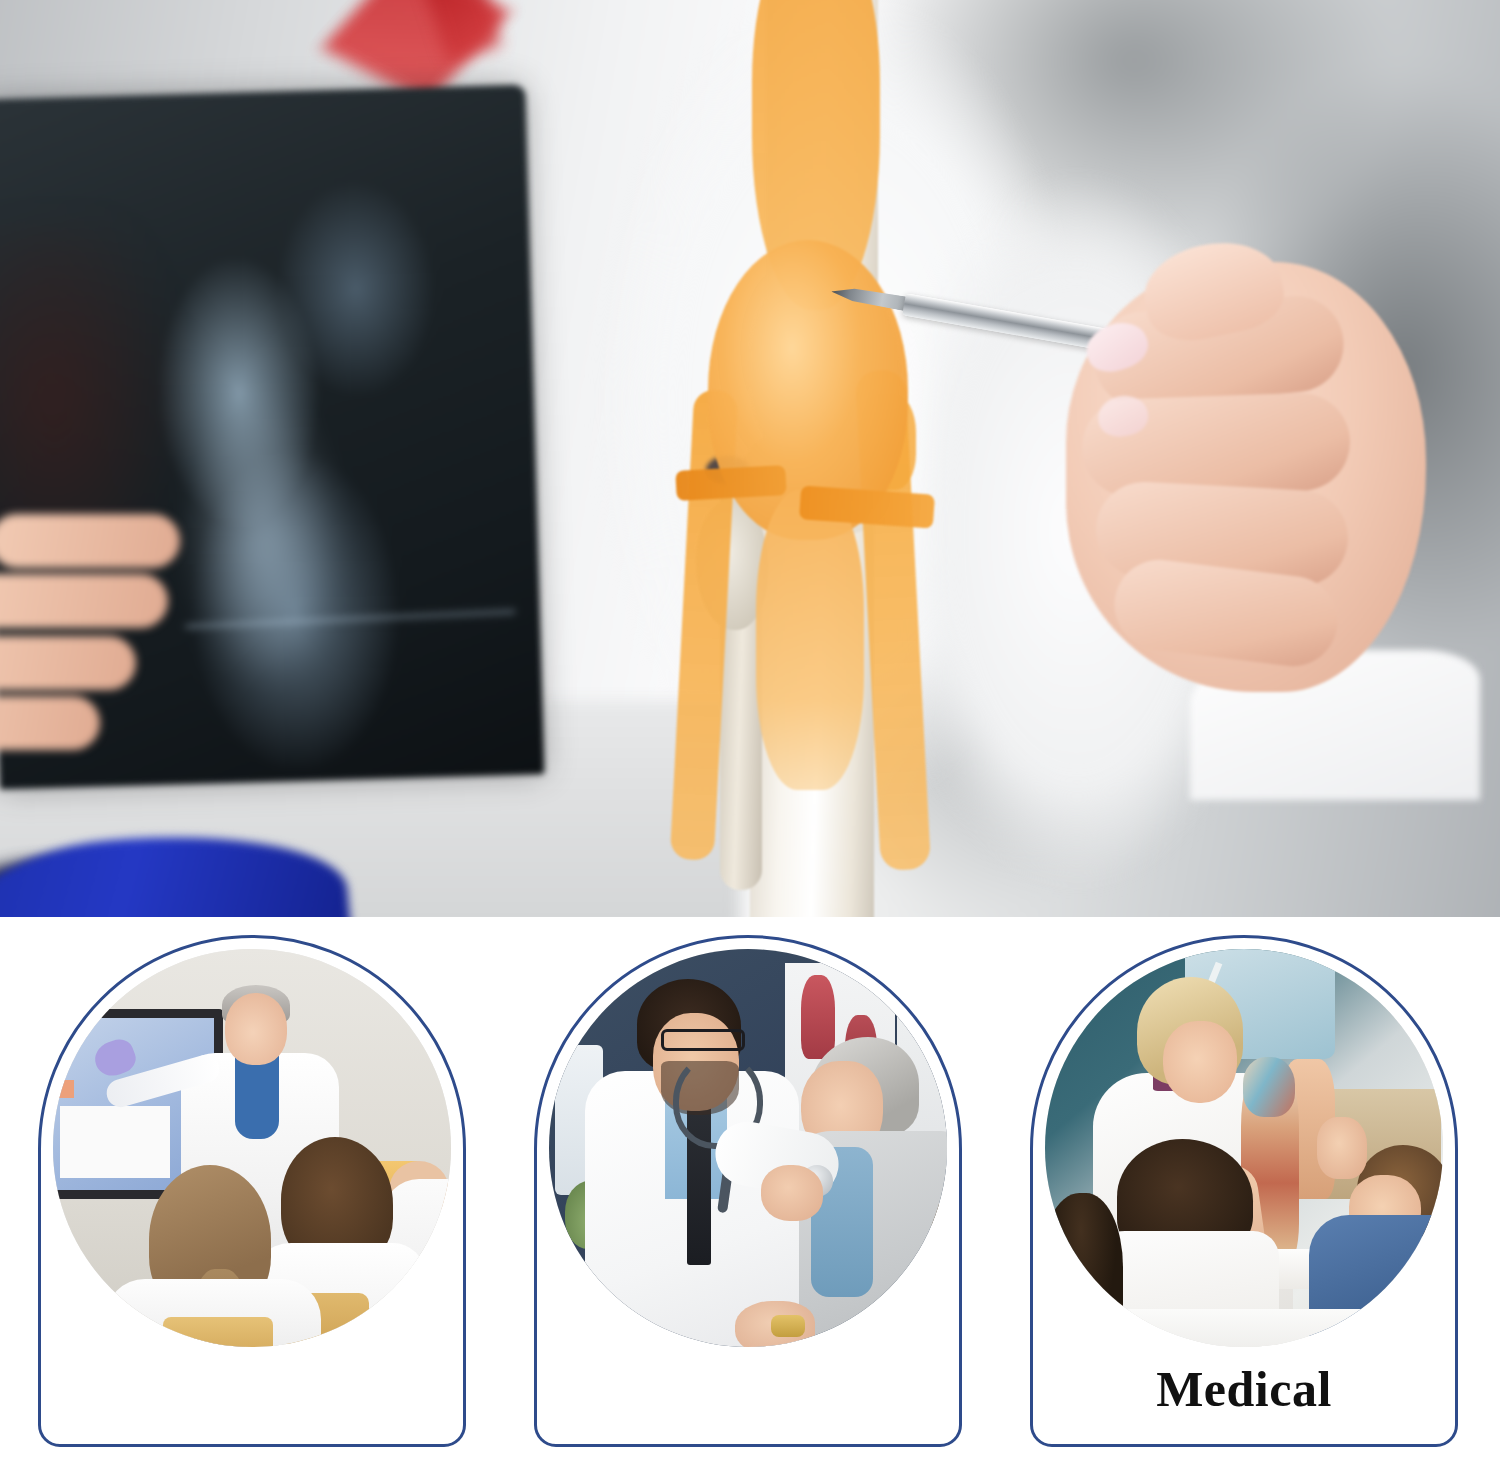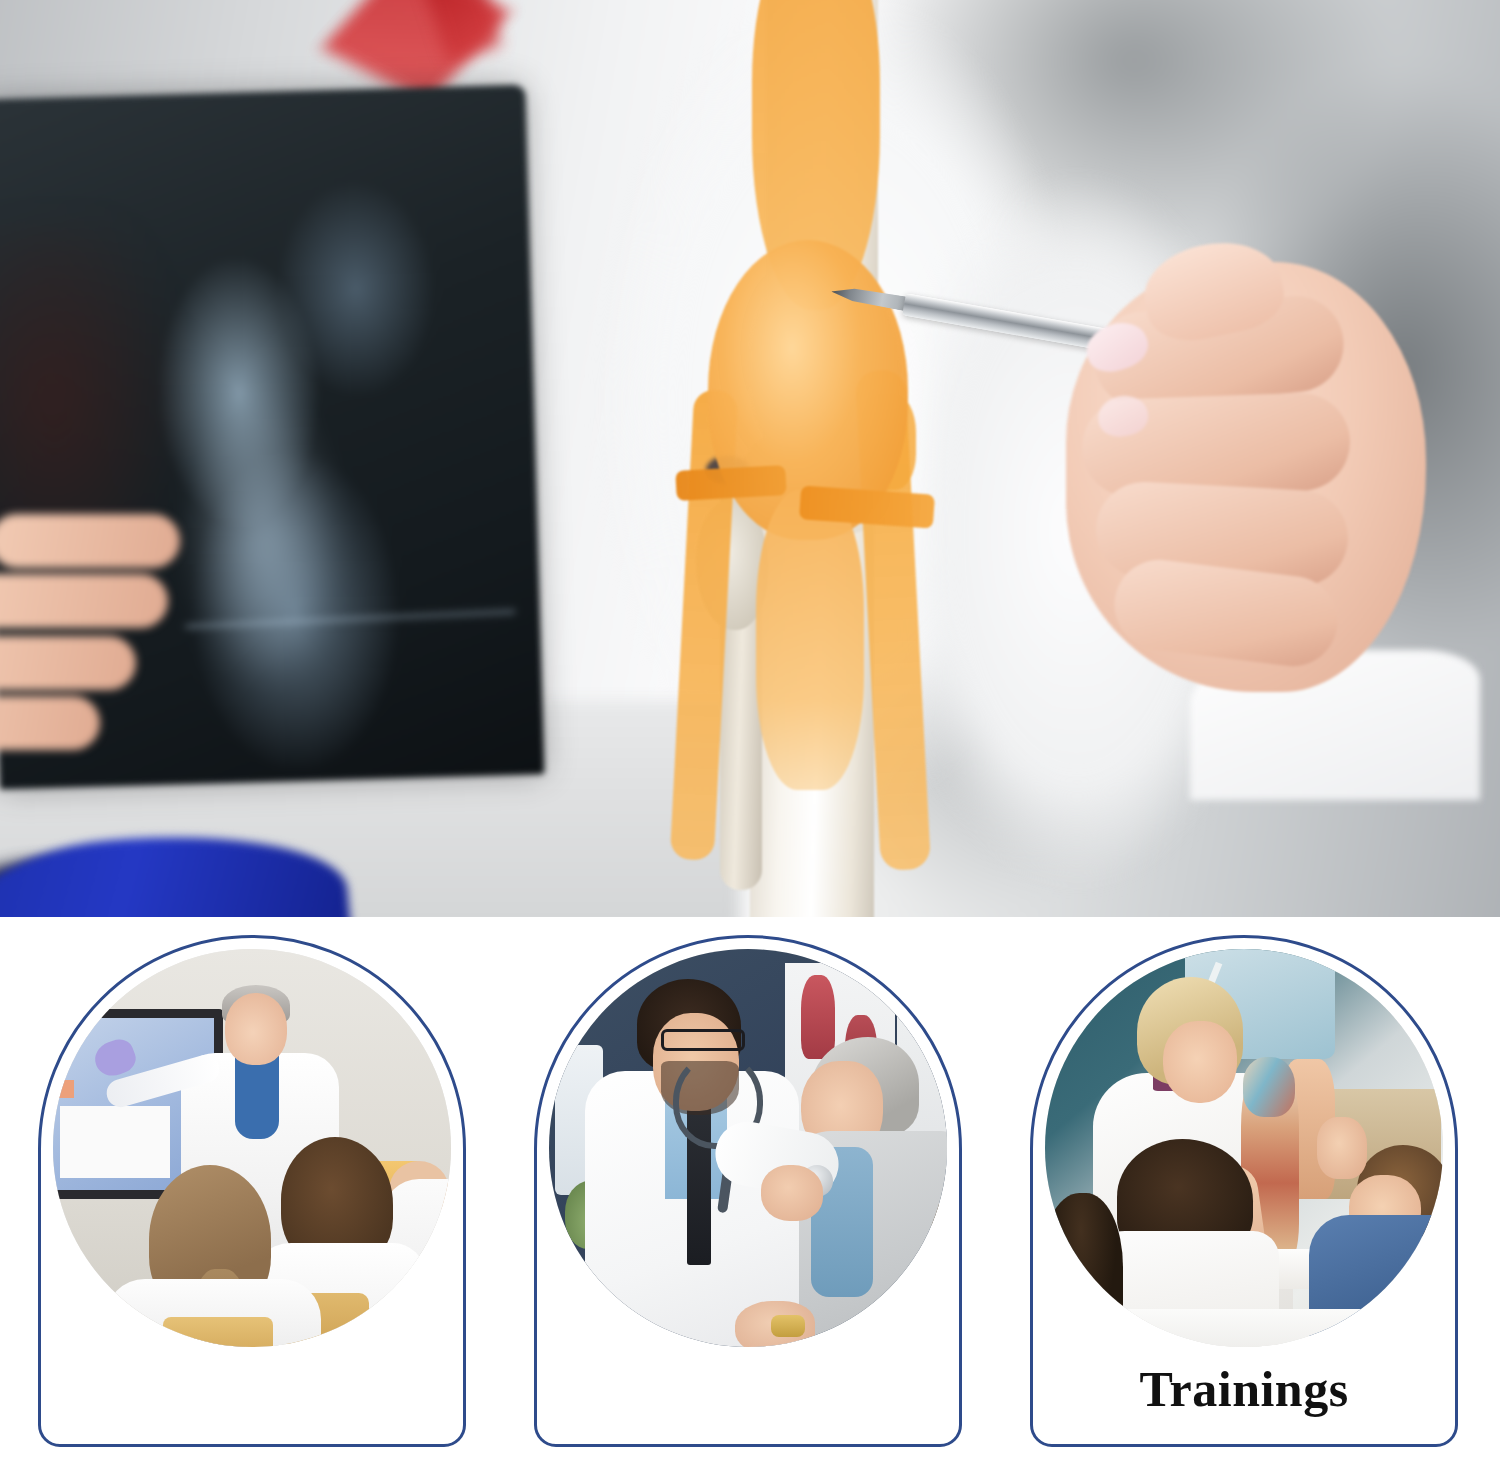--- a/index.html
+++ b/index.html
@@ -738,16 +738,16 @@
       <div class="p3-boy2-hair"></div>
       <div class="p3-boy2-face"></div>
       <div class="p3-boy2-body"></div>
       <div class="p3-hand-up"></div>
       <div class="p3-arm-raise"></div>
       <div class="p3-boy1-hair"></div>
       <div class="p3-boy1-body"></div>
       <div class="p3-kid3"></div>
       <div class="p3-desk"></div>
     </div>
-    <div class="card-label">Trainings</div>
+    <div class="card-label">Medical</div>
   </div>
 
 </div>
 
 </body></html>

